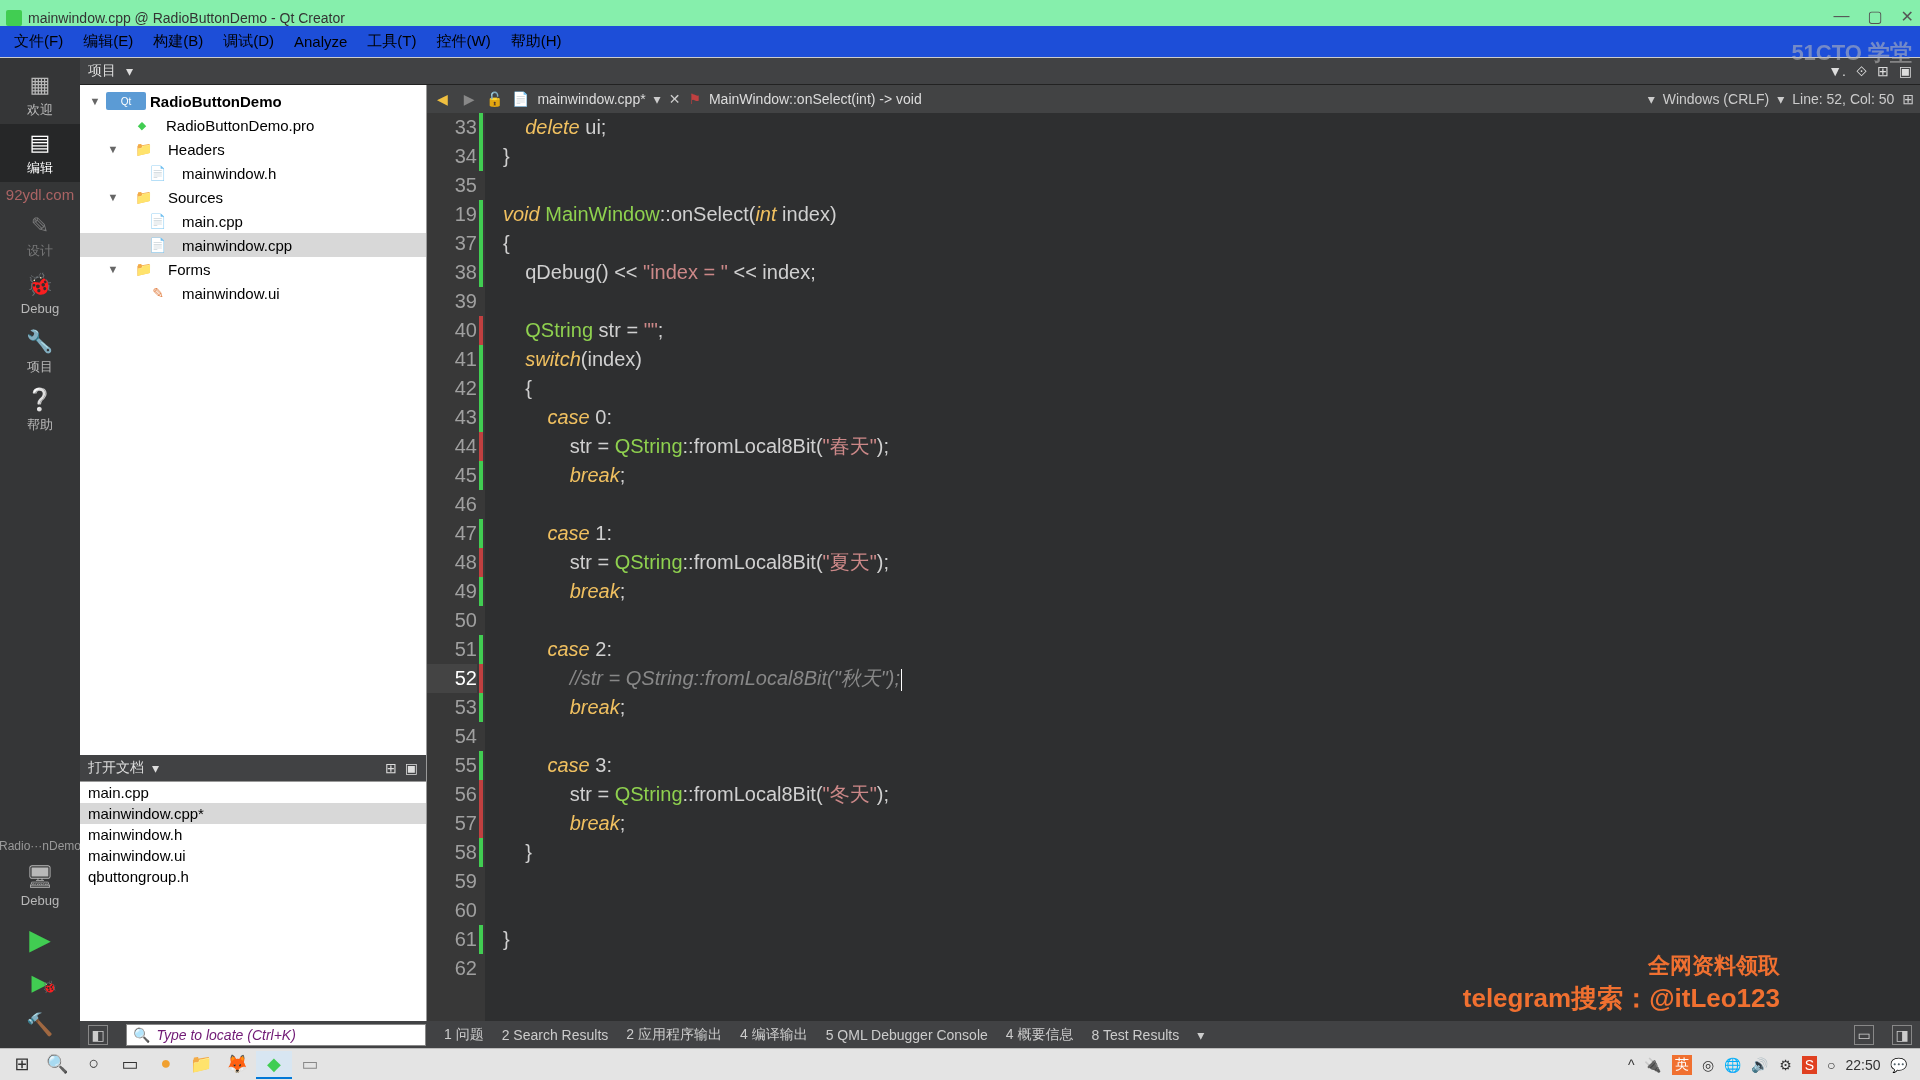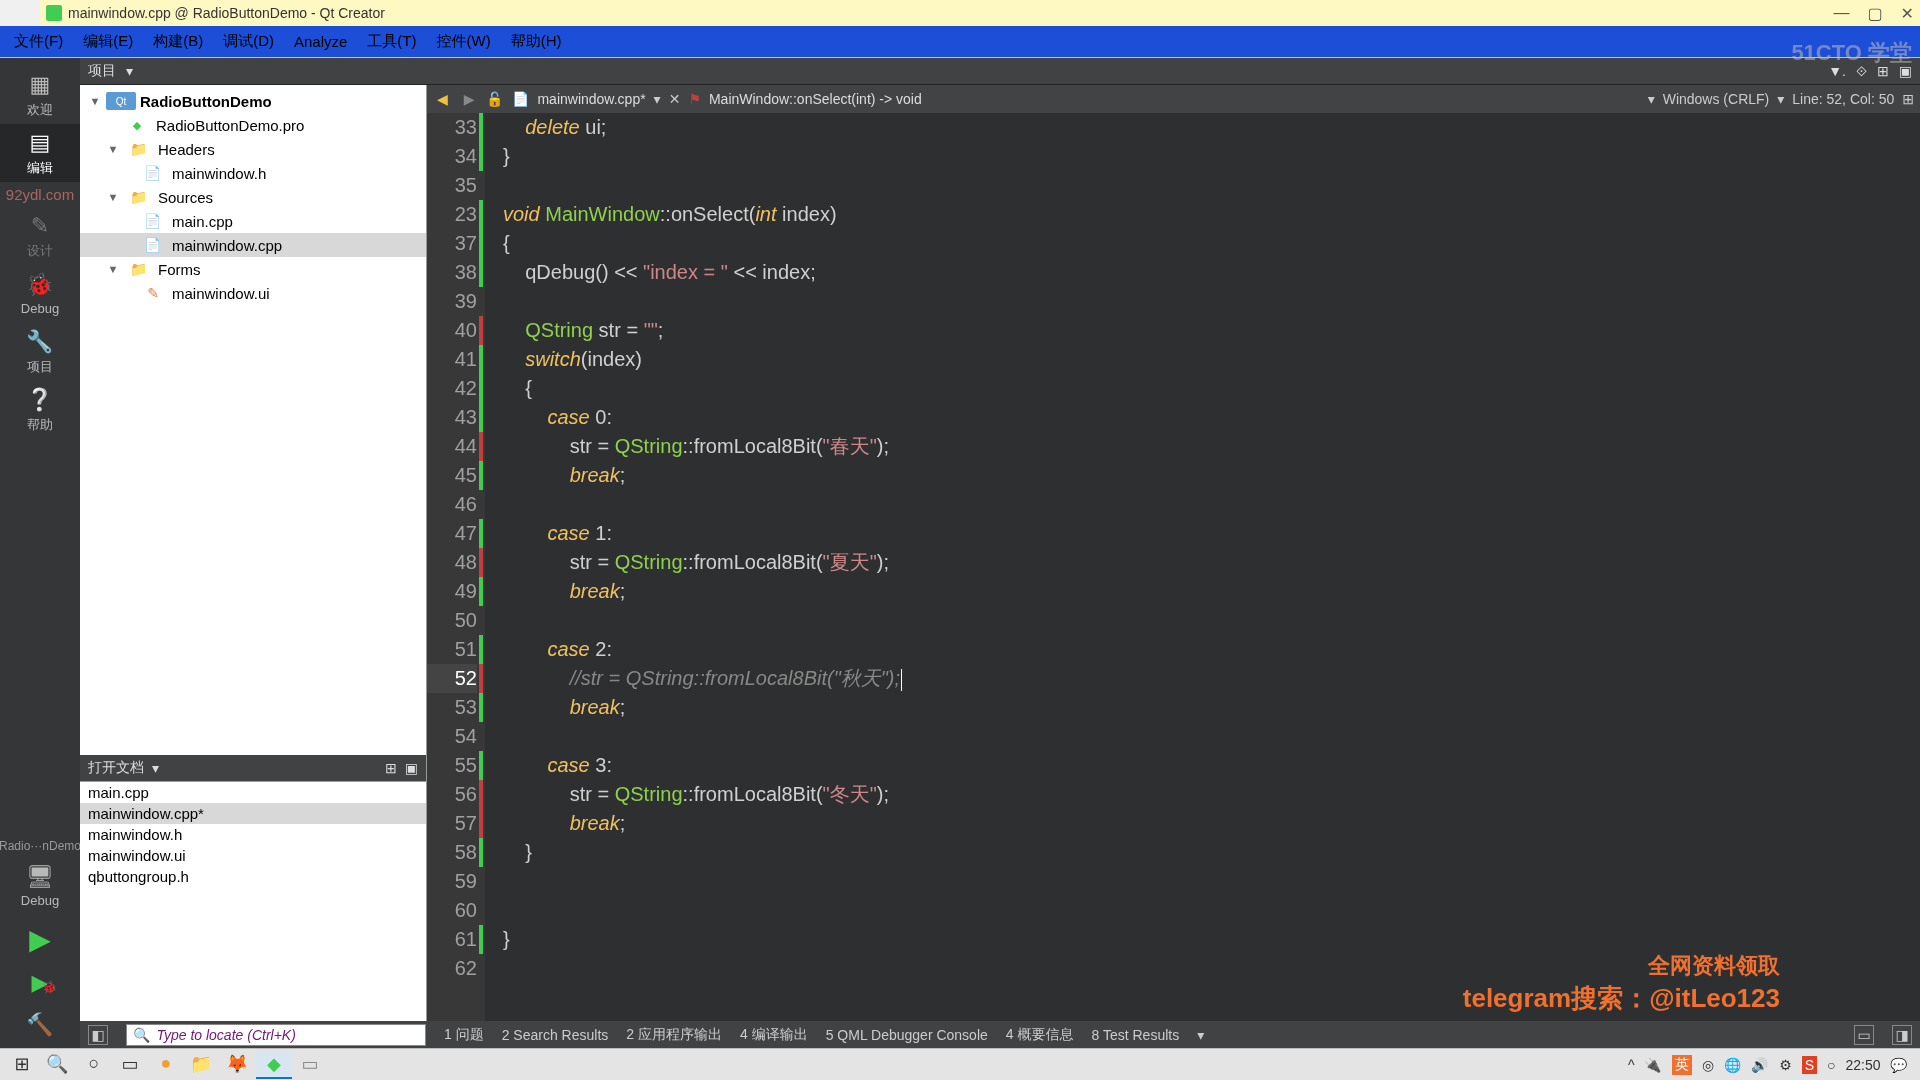--- a/index.html
+++ b/index.html
@@ -1,17 +1,17 @@
 <!DOCTYPE html>
 <html><head>
 <meta charset="utf-8">
 <style>
 * { margin: 0; padding: 0; box-sizing: border-box; font-family: "Segoe UI", sans-serif; }
 body { width: 1920px; height: 1080px; overflow: hidden; background: #f0f0f0; display: flex; flex-direction: column; }
-.titlebar { height: 26px; background: #fef9c3; display: flex; align-items: center; padding: 0 6px; font-size: 14px; color: #333; margin-left: 40px; }
+.titlebar { height: 26px; background: #86efac; display: flex; align-items: flex-end; padding: 0 6px; font-size: 14px; color: #333; }
 .titlebar .qt-icon { width: 16px; height: 16px; background: #41cd52; border-radius: 2px; margin-right: 6px; }
 .titlebar .win-btns { margin-left: auto; display: flex; gap: 18px; font-size: 16px; color: #555; }
 .menubar { height: 32px; background: #1d4ed8; border-bottom: 1px solid #ccc; display: flex; align-items: center; padding: 0 8px; font-size: 15px; gap: 8px; }
 .menubar > div { padding: 3px 6px; cursor: pointer; }
 .watermark-51cto { position: absolute; right: 8px; top: 38px; color: #bbb; font-size: 22px; font-weight: bold; opacity: 0.55; }
 .body-row { flex: 1; display: flex; min-height: 0; }
 .leftbar { width: 80px; background: #353637; display: flex; flex-direction: column; align-items: center; padding-top: 8px; color: #b8b8b8; font-size: 13px; }
 .leftbar .item { width: 100%; height: 58px; display: flex; flex-direction: column; align-items: center; justify-content: center; gap: 3px; cursor: pointer; }
 .leftbar .item.active { background: #262728; color: #fff; }
 .leftbar .icon { font-size: 22px; }
@@ -23,21 +23,21 @@
 .leftbar .build-btn { color: #e07b3c; font-size: 22px; padding: 10px 0; cursor: pointer; }
 .center-col { flex: 1; display: flex; flex-direction: column; min-width: 0; }
 .proj-header { height: 27px; background: #414244; display: flex; align-items: center; padding: 0 8px; color: #ddd; font-size: 14px; gap: 10px; border-bottom: 1px solid #222; }
 .proj-header .sep { flex: 1; }
 .proj-body { display: flex; flex: 1; min-height: 0; }
 .project-pane { width: 347px; display: flex; flex-direction: column; background: #fff; border-right: 1px solid #999; }
 .tree { flex: 1; overflow: auto; padding: 4px 0; font-size: 15px; }
 .tree-row { display: flex; align-items: center; height: 24px; padding-left: 8px; gap: 4px; cursor: pointer; }
 .tree-row.sel { background: #d8d8d8; }
 .tree-row .arrow { width: 14px; color: #666; font-size: 11px; text-align: center; }
-.tree-row .ficon { width: 30px; height: 18px; display: inline-flex; align-items: center; justify-content: center; font-size: 14px; }
+.tree-row .ficon { width: 40px; height: 18px; display: inline-flex; align-items: center; justify-content: center; font-size: 14px; }
 .ficon.proj { background: #5b9bd5; color: #fff; border-radius: 2px; font-size: 10px; }
 .ficon.folder { color: #f0c040; }
 .ficon.hdr { color: #c09040; }
 .ficon.cpp { color: #5b9bd5; }
 .ficon.ui { color: #e07b3c; }
 .ficon.pro { color: #41cd52; font-size: 11px; }
 .open-docs-hdr { height: 26px; background: #414244; color: #ddd; font-size: 14px; display: flex; align-items: center; padding: 0 8px; gap: 8px; }
 .open-docs-hdr .sep { flex: 1; }
 .open-docs { height: 240px; background: #fff; overflow: auto; font-size: 15px; border-top: 1px solid #999; }
 .doc-row { padding: 2px 8px; cursor: pointer; }
@@ -229,21 +229,21 @@
           <span class="status">Windows (CRLF)</span>
           <span>▾</span>
           <span class="status">Line: 52, Col: 50</span>
           <span>⊞</span>
         </div>
         <div class="editor">
           <div class="gutter" id="gutter">
               <div class="ln modgreen">33</div>
               <div class="ln modgreen">34</div>
               <div class="ln">35</div>
-              <div class="ln modgreen">23</div>
+              <div class="ln modgreen">19</div>
               <div class="ln modgreen">37</div>
               <div class="ln modgreen">38</div>
               <div class="ln">39</div>
               <div class="ln mod">40</div>
               <div class="ln modgreen">41</div>
               <div class="ln modgreen">42</div>
               <div class="ln modgreen">43</div>
               <div class="ln mod">44</div>
               <div class="ln modgreen">45</div>
               <div class="ln">46</div>

